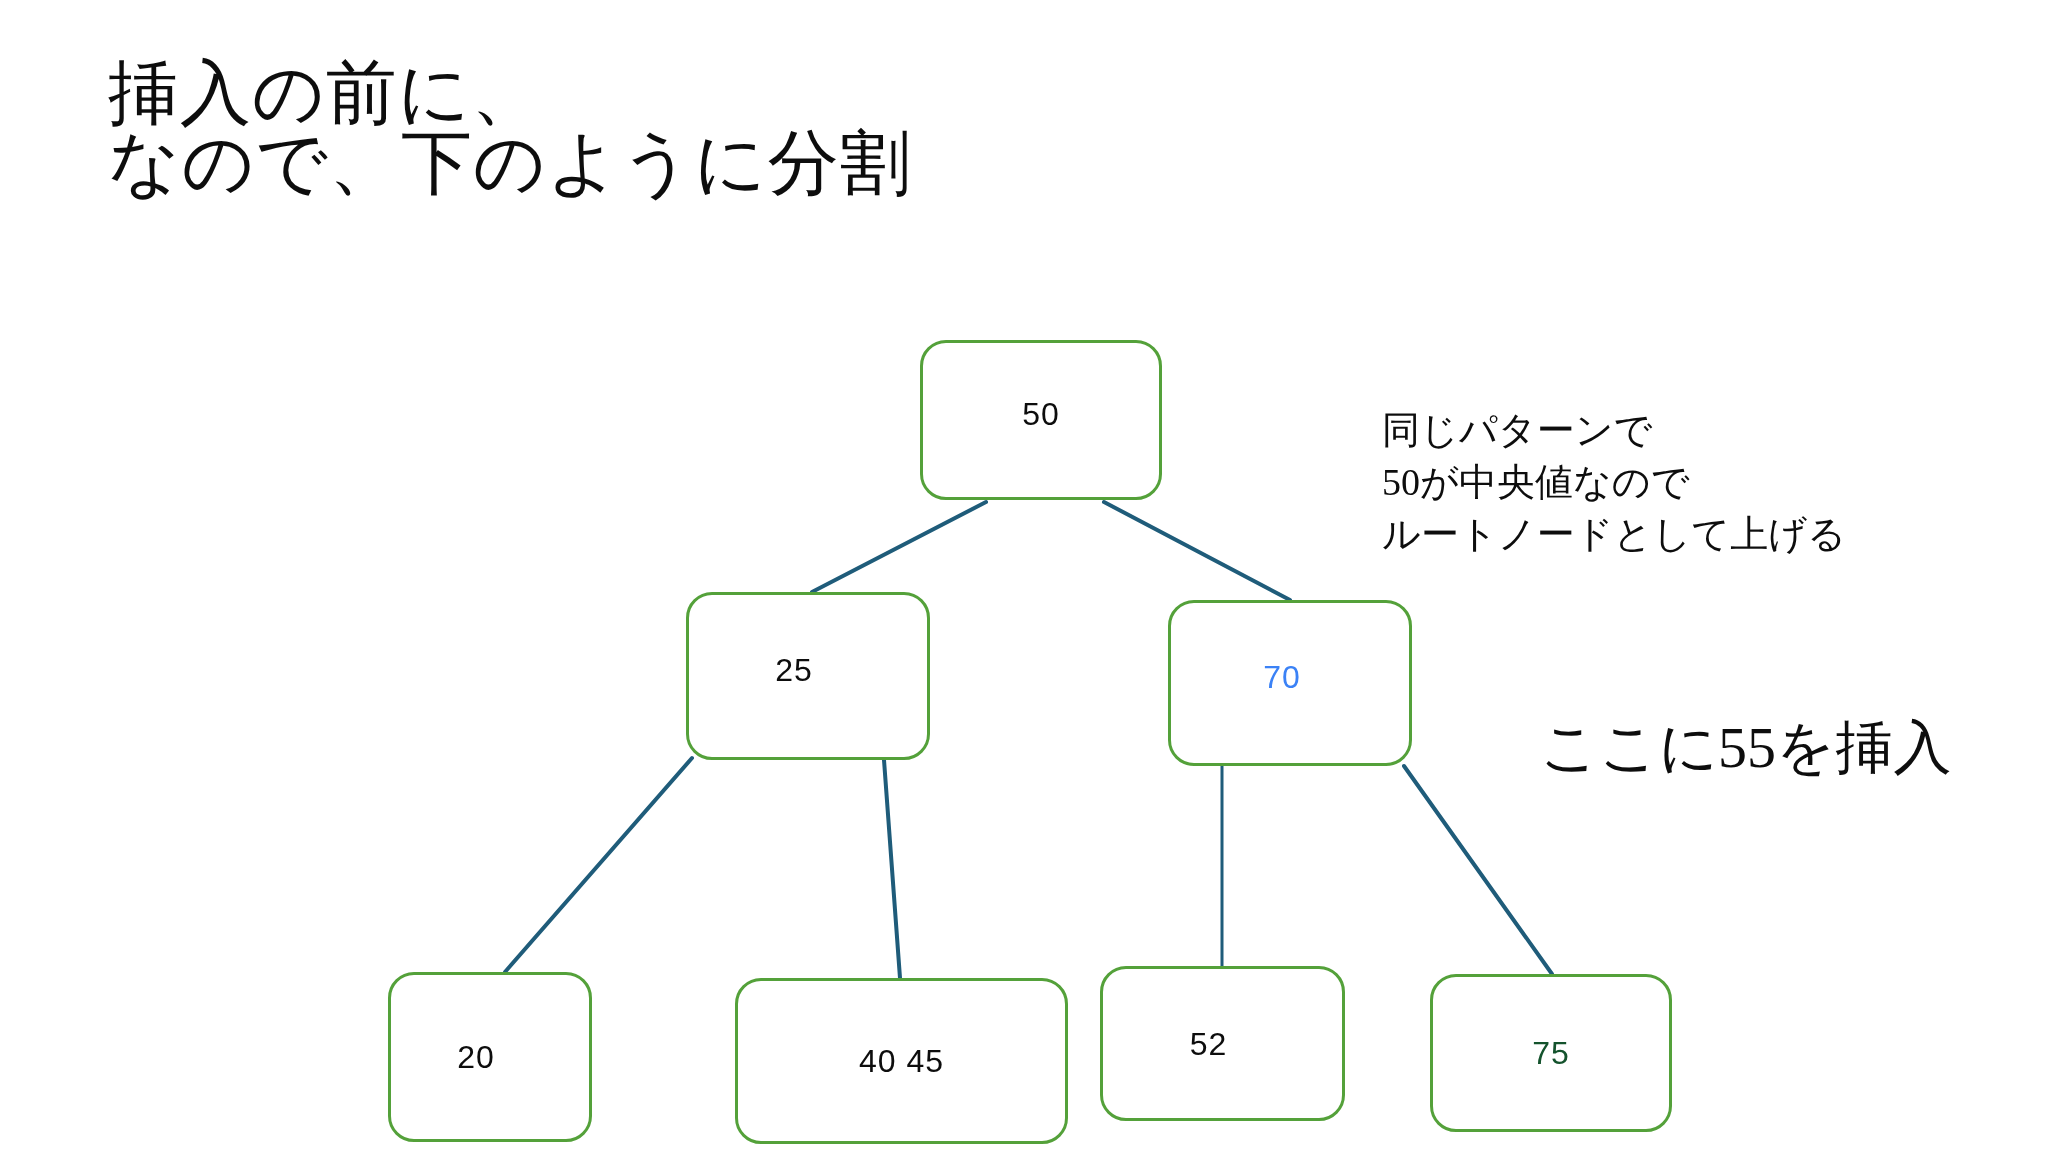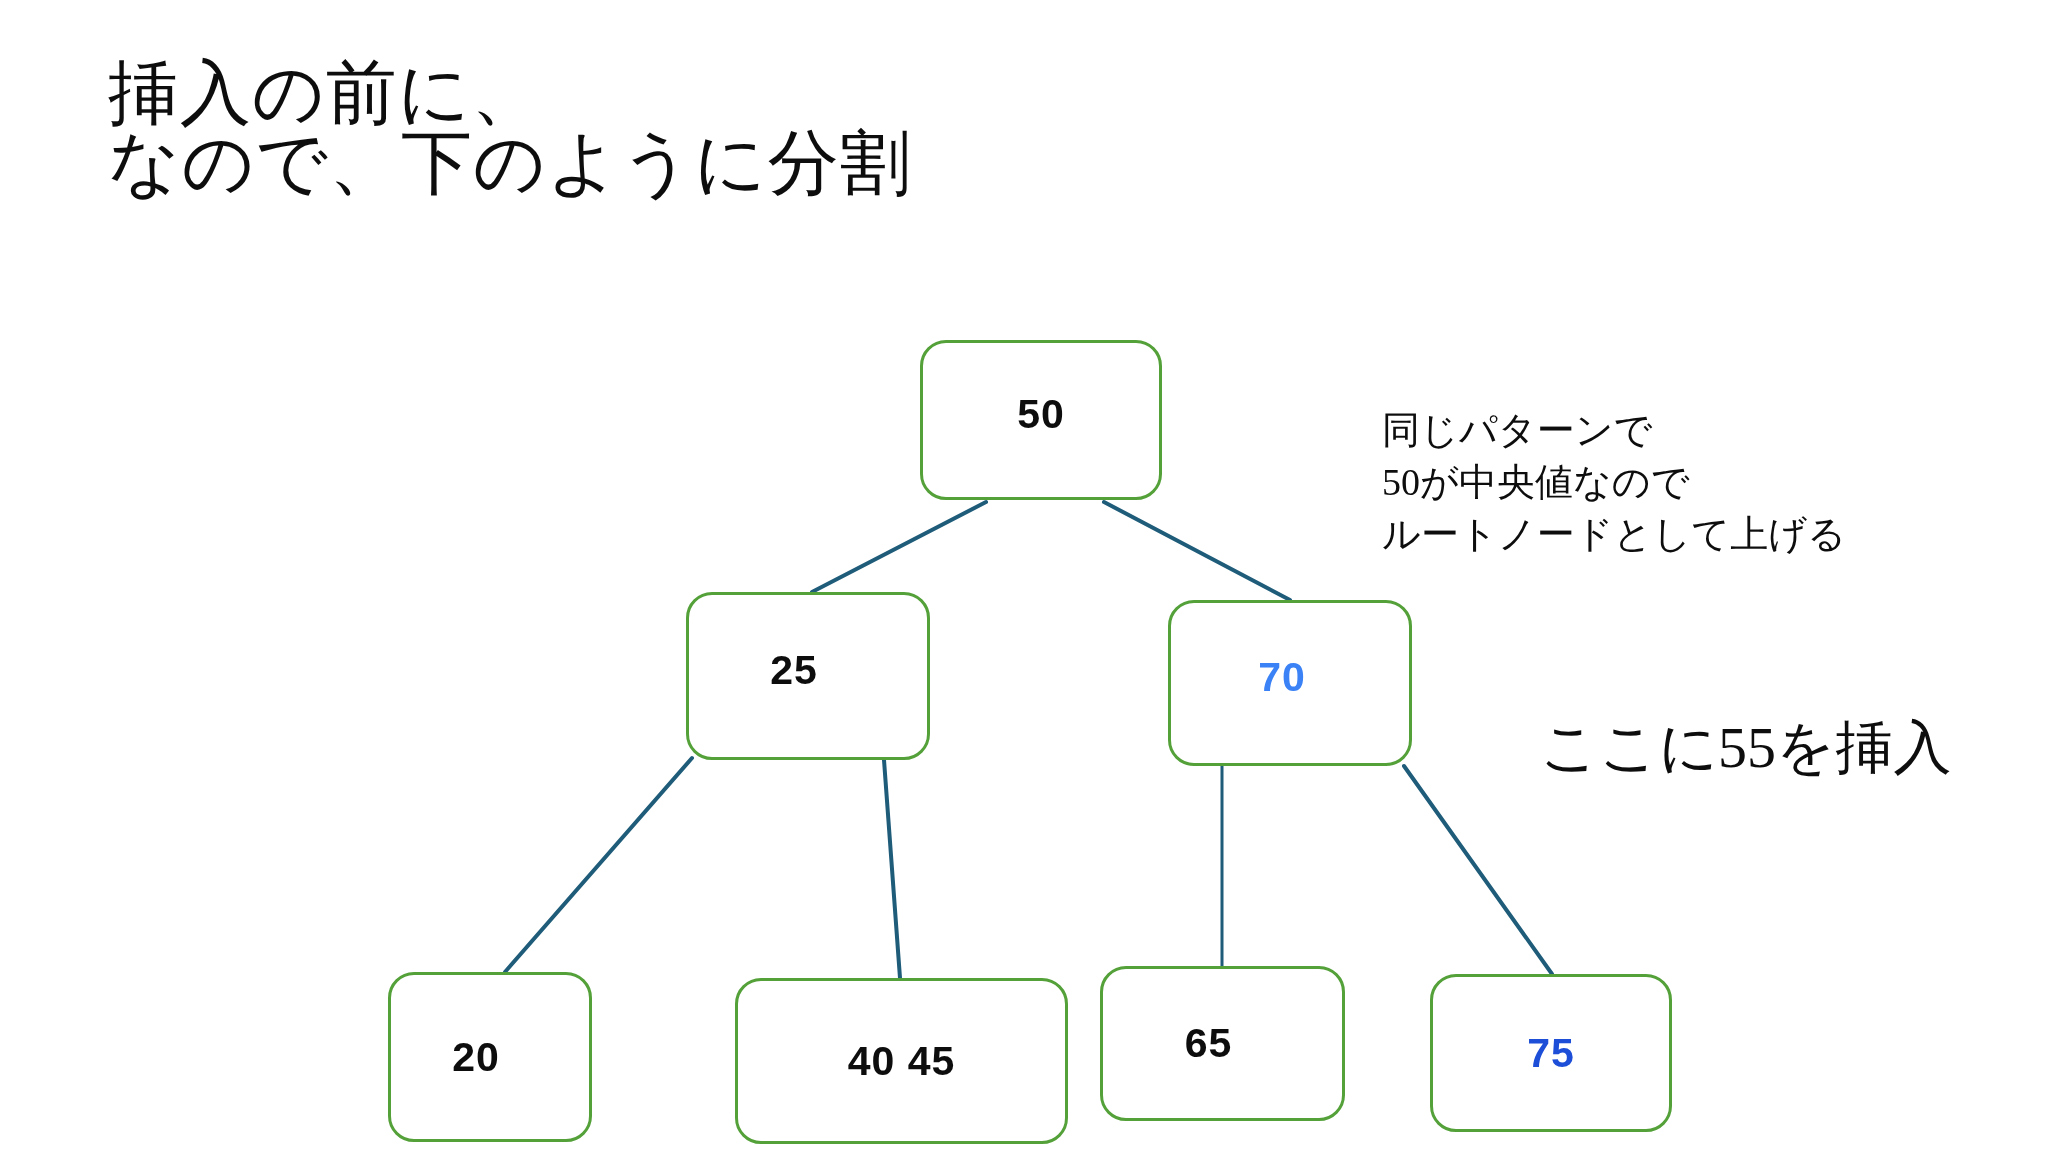--- a/index.html
+++ b/index.html
@@ -79,22 +79,22 @@
     box-sizing: border-box;
     background: #ffffff;
     border: 3px solid #54a13a;
     border-radius: 26px;
     display: flex;
     align-items: center;
     justify-content: center;
   }
   .node-label {
     font-family: "Liberation Sans", "DejaVu Sans", sans-serif;
-    font-size: 41px;
-    font-weight: 700;
+    font-size: 32px;
+    font-weight: 400;
     color: #0d0d0d;
     letter-spacing: 1px;
     line-height: 1;
     user-select: none;
   }
   
   .tree-node.label-shift-left .node-label { transform: translateX(-14px); }
   .tree-node.label-shift-up   .node-label { transform: translateY(-6px); }
   .tree-node.label-shift-left-up .node-label { transform: translate(-14px, -6px); }
 </style>
@@ -133,25 +133,25 @@
 
   <div class="tree-node label-shift-left" style="left: 388px; top: 972px; width: 204px; height: 170px; border-color: rgb(84, 161, 58); background: rgb(255, 255, 255);">
     <span class="node-label" style="color: rgb(13, 13, 13);">20</span>
   </div>
 
   <div class="tree-node" style="left: 735px; top: 978px; width: 333px; height: 166px; border-color: rgb(84, 161, 58); background: rgb(255, 255, 255);">
     <span class="node-label" style="color: rgb(13, 13, 13);">40 45</span>
   </div>
 
   <div class="tree-node label-shift-left" style="left: 1100px; top: 966px; width: 245px; height: 155px; border-color: rgb(84, 161, 58); background: rgb(255, 255, 255);">
-    <span class="node-label" style="color: rgb(13, 13, 13);">65</span>
+    <span class="node-label" style="color: rgb(13, 13, 13);">52</span>
   </div>
 
   <div class="tree-node" style="left: 1430px; top: 974px; width: 242px; height: 158px; border-color: rgb(84, 161, 58); background: rgb(255, 255, 255);">
-    <span class="node-label" style="color: #1d4ed8;">75</span>
+    <span class="node-label" style="color: #14532d;">75</span>
   </div>
 
   <div id="annotation-pattern">
     <div class="ann-line">同じパターンで</div>
     <div class="ann-line">50が中央値なので</div>
     <div class="ann-line">ルートノードとして上げる</div>
   </div>
 
   <div id="annotation-insert">
     <div class="ann-line">ここに55を挿入</div>

